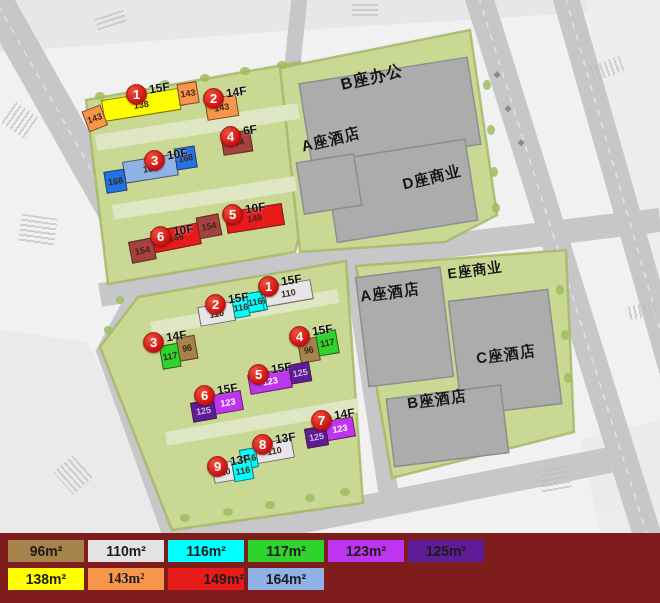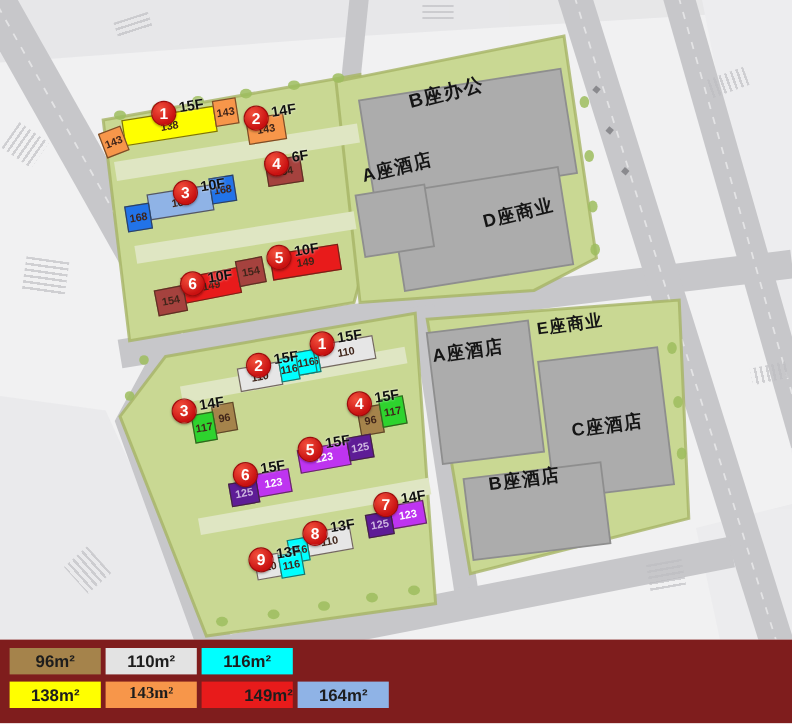--- a/index.html
+++ b/index.html
@@ -327,20 +327,29 @@
     <div class="legend-row">
       <div class="swatch" style="background-color: rgb(165, 131, 75);">
           <span>96m²</span>
         </div>
       <div class="swatch" style="background-color: rgb(227, 227, 227); text-align: right;">
           <span>110m²</span>
         </div>
       <div class="swatch" style="background-color: rgb(0, 255, 255);">
           <span>116m²</span>
         </div>
+      <div class="swatch" style="background-color: rgb(46, 211, 46);">
+          <span>117m²</span>
+        </div>
+      <div class="swatch" style="background-color: rgb(190, 52, 240);">
+          <span>123m²</span>
+        </div>
+      <div class="swatch" style="background-color: rgb(94, 28, 150);">
+          <span>125m²</span>
+        </div>
     </div>
     <div class="legend-row">
       <div class="swatch" style="background-color: rgb(255, 255, 0);">
           <span>138m²</span>
         </div>
       <div class="swatch" style="background-color: rgb(247, 150, 74); font-family: Liberation Serif, serif;">
           <span>143m²</span>
         </div>
       <div class="swatch" style="background-color: rgb(232, 27, 27); justify-content: flex-end;">
           <span>149m²</span>

